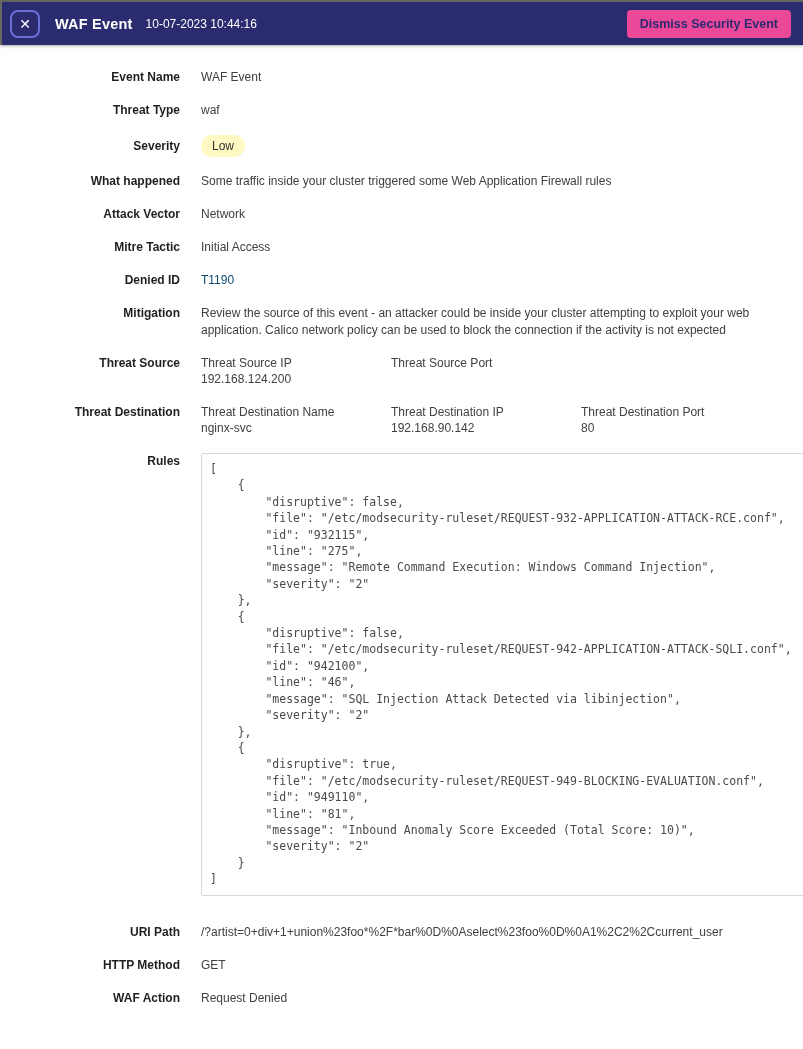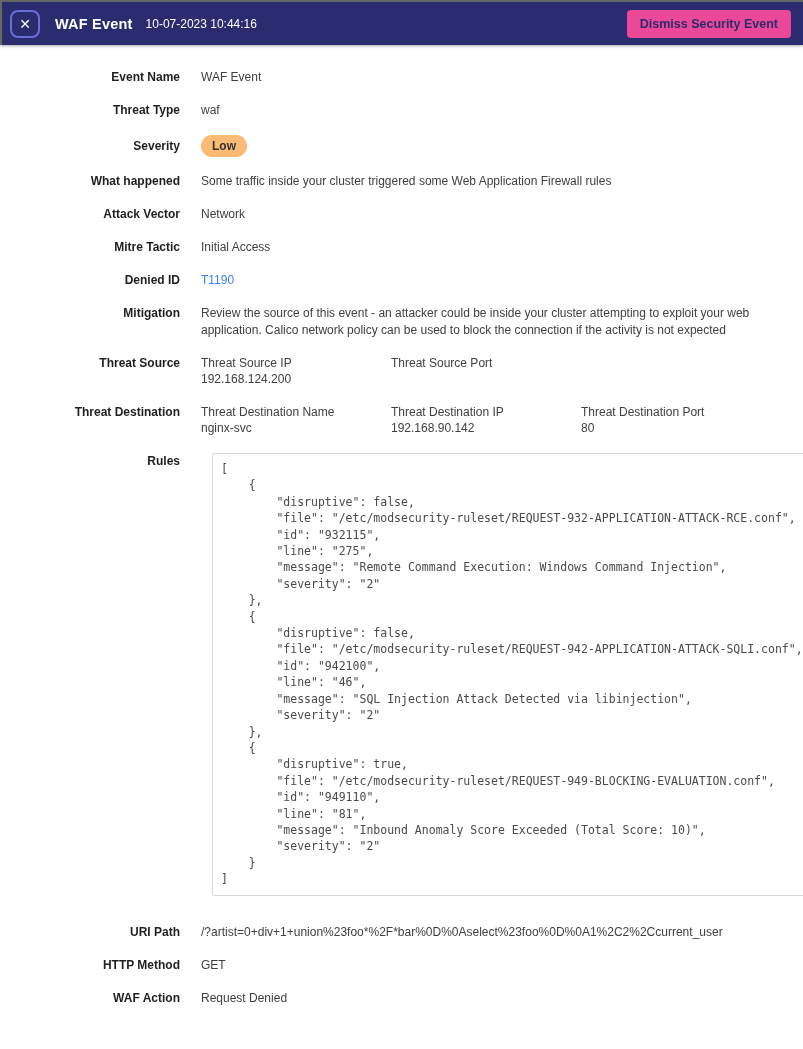--- a/index.html
+++ b/index.html
@@ -82,37 +82,36 @@
     padding-left: 21px;
     padding-right: 14px;
     font-size: 12px;
     color: #404040;
     line-height: 16px;
     min-width: 0;
   }
   .row-severity { margin-top: 12px; margin-bottom: 16px; align-items: center; }
   .badge {
     display: inline-block;
-    background: #fdba74;
+    background: #fef9c3;
     border-radius: 11px;
     padding: 4px 11px 3px;
     font-size: 12px;
     line-height: 15px;
     color: #333333;
-    font-weight: bold;
-  }
-  .link { color: #3b82f6; text-decoration: none; cursor: pointer; }
+  }
+  .link { color: #0c4a6e; text-decoration: none; cursor: pointer; }
   .wrap-value { line-height: 16.5px; max-width: 600px; }
 
   .subcols { display: flex; }
   .subcol { flex: none; width: 190px; padding-right: 8px; }
   .subcol .sub-label { line-height: 16px; }
   .subcol .sub-value { line-height: 16px; }
 
-  .row-rules { margin-bottom: 28px; gap: 11px; }
+  .row-rules { margin-bottom: 28px; }
   .code-box {
     width: 700px;
     background: #ffffff;
     border: 1px solid #d8d8d8;
     border-radius: 2px;
     padding: 7px 8px;
   }
   .code-box pre {
     margin: 0;
     font-family: "DejaVu Sans Mono", monospace;

